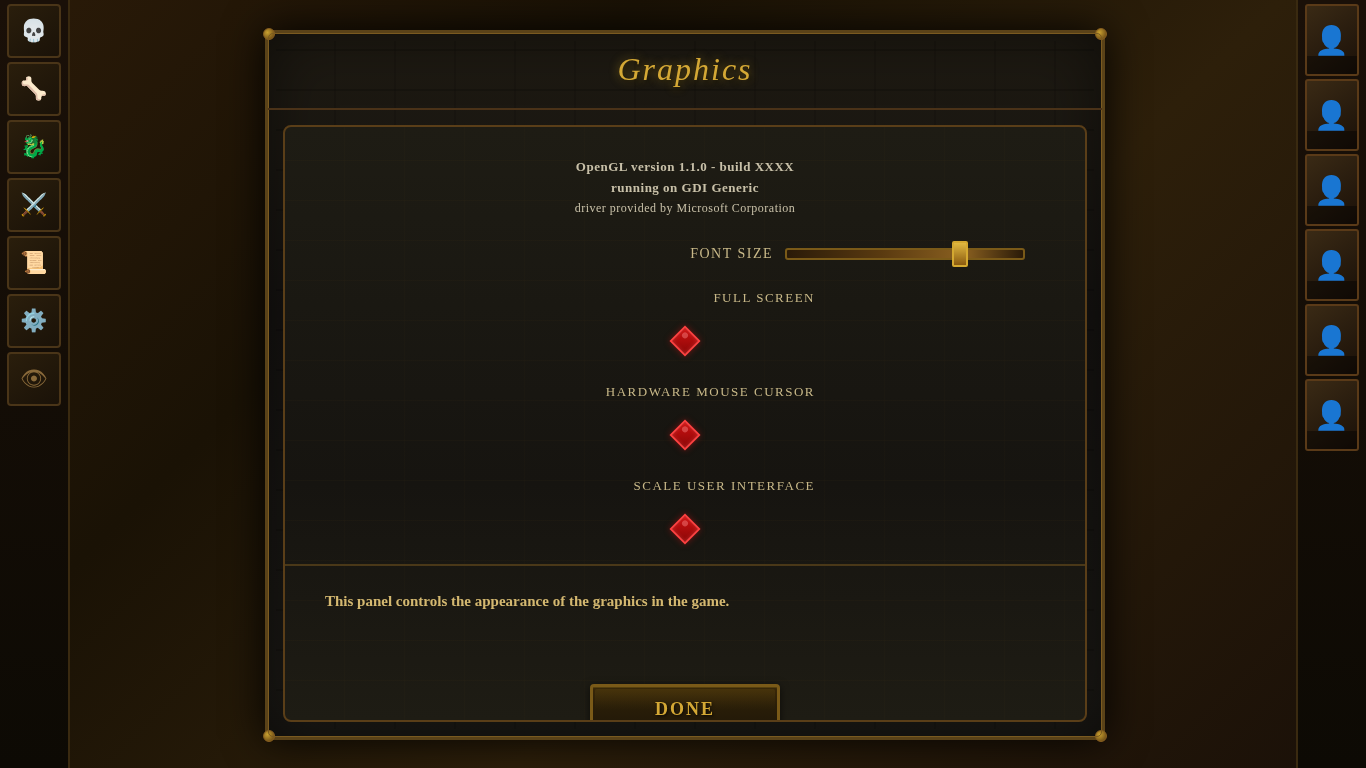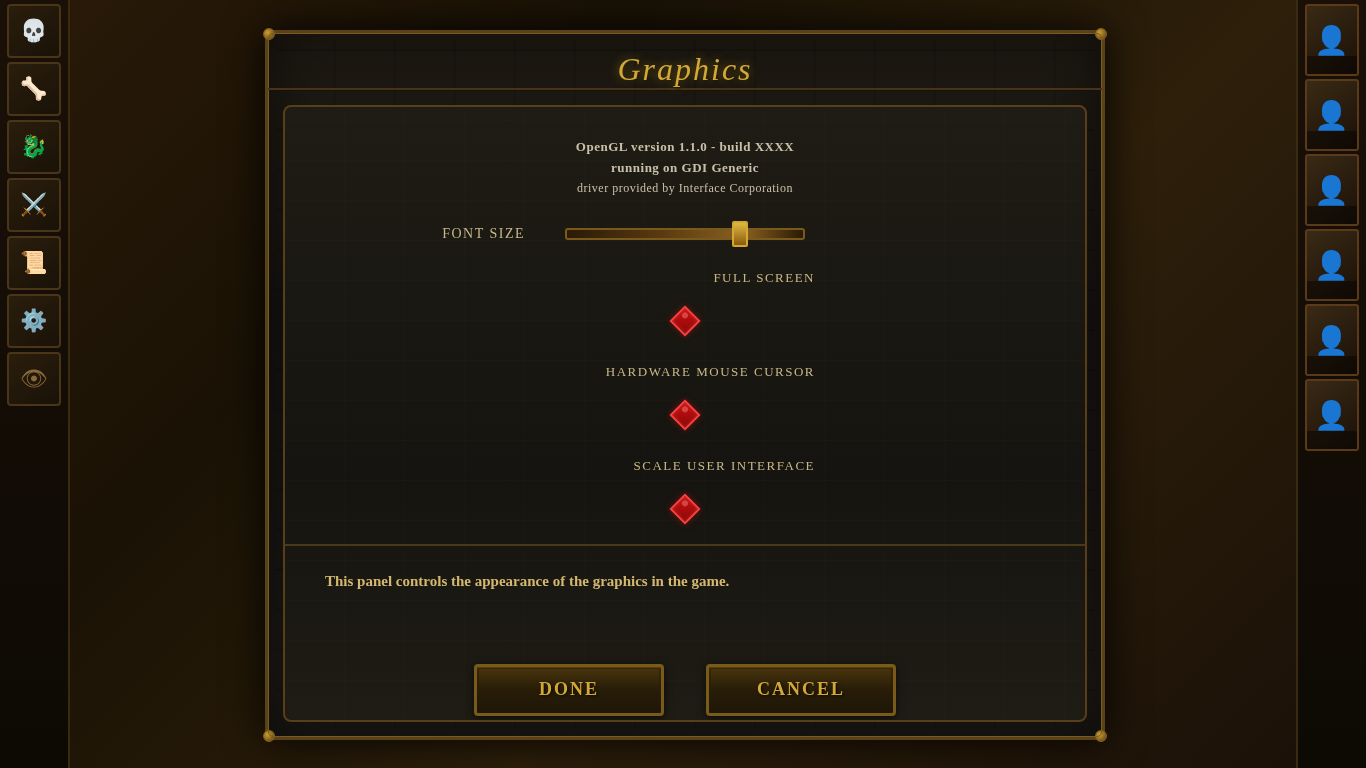--- a/index.html
+++ b/index.html
@@ -124,21 +124,21 @@
       content: '';
       position: absolute;
       inset: 0;
       border: 1px solid #7a5a20;
       border-radius: 5px;
       pointer-events: none;
     }
 
     
     .dialog-title-area {
-      padding: 18px 20px 0;
+      padding: 18px 20px 20px;
       text-align: center;
       border-bottom: 2px solid #4a3218;
       position: relative;
       z-index: 1;
     }
 
     .dialog-title {
       font-family: 'Georgia', serif;
       font-size: 32px;
       color: #d4a835;
@@ -174,23 +174,23 @@
 
     .opengl-line.bold-line {
       font-weight: bold;
       font-size: 13px;
     }
 
     
     .setting-row {
       display: flex;
       align-items: center;
-      gap: 40px;
+      gap: 12px;
       width: 100%;
-      justify-content: flex-start;
+      justify-content: flex-end;
     }
 
     .setting-label {
       font-family: 'Georgia', serif;
       font-size: 14px;
       color: #c8b888;
       text-transform: uppercase;
       letter-spacing: 1.5px;
       min-width: 180px;
       text-align: right;
@@ -393,21 +393,21 @@
     <span class="dialog-title">Graphics</span>
   </div>
 
   <div class="inner-content-frame">
 
     <div class="settings-area">
 
       <div class="opengl-info">
         <div class="opengl-line bold-line">OpenGL version 1.1.0 - build XXXX</div>
         <div class="opengl-line bold-line">running on GDI Generic</div>
-        <div class="opengl-line">driver provided by Interface Corporation</div>
+        <div class="opengl-line">driver provided by Microsoft Corporation</div>
       </div>
 
       <div class="setting-row">
         <span class="setting-label">Font Size</span>
         <input class="gold-slider" type="range" min="0" max="100" value="75" style="">
       </div>
 
       <div class="toggle-row">
         <span class="toggle-label">Full Screen</span>
         <div class="toggle-wrapper">
@@ -430,21 +430,20 @@
       </div>
 
     </div>
 
     <div class="description-area">
       <p class="description-text">This panel controls the appearance of the graphics in the game.</p>
     </div>
 
     <div class="button-row">
       <button class="dialog-button">Done</button>
-      <button class="dialog-button">Cancel</button>
     </div>
 
   </div>
 
   <div class="corner-rivet tl"></div>
   <div class="corner-rivet tr"></div>
   <div class="corner-rivet bl"></div>
   <div class="corner-rivet br"></div>
 
 </div>

